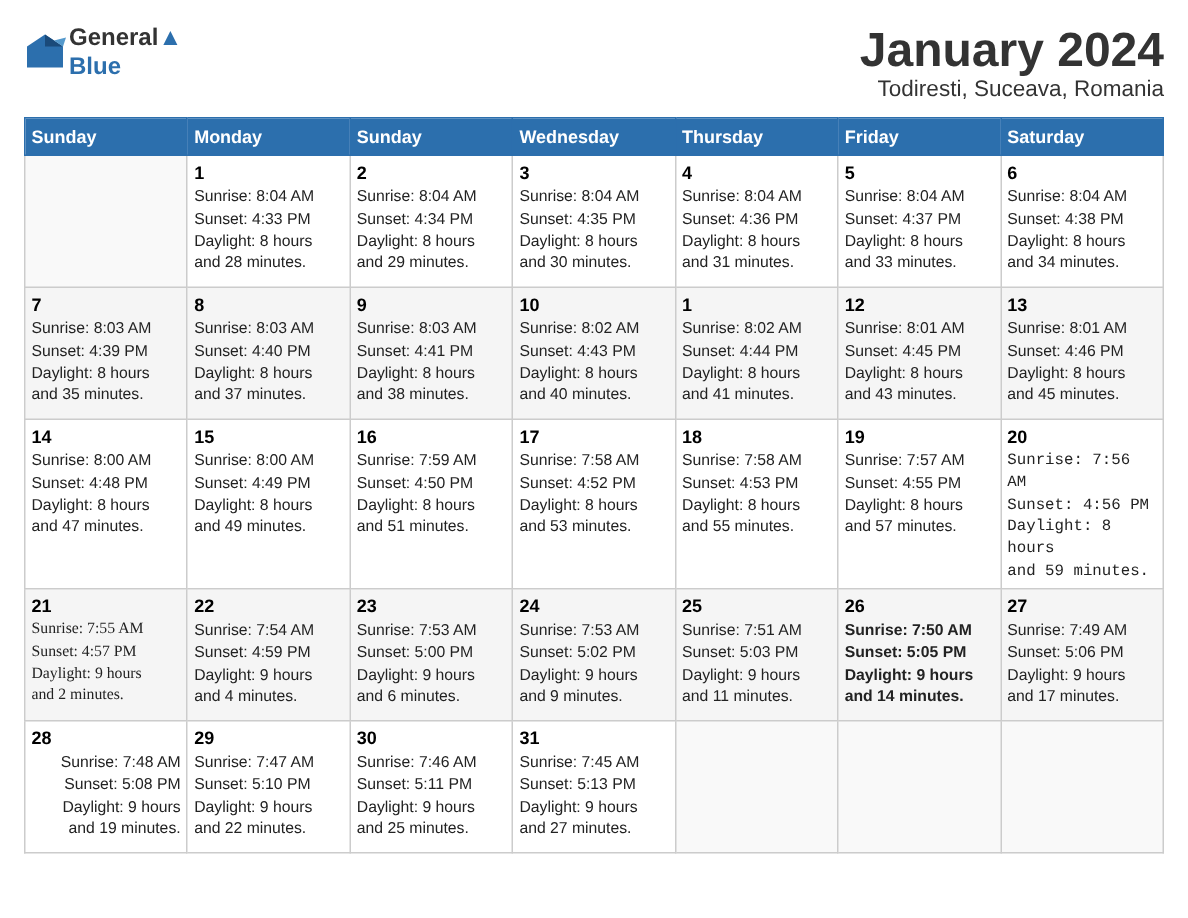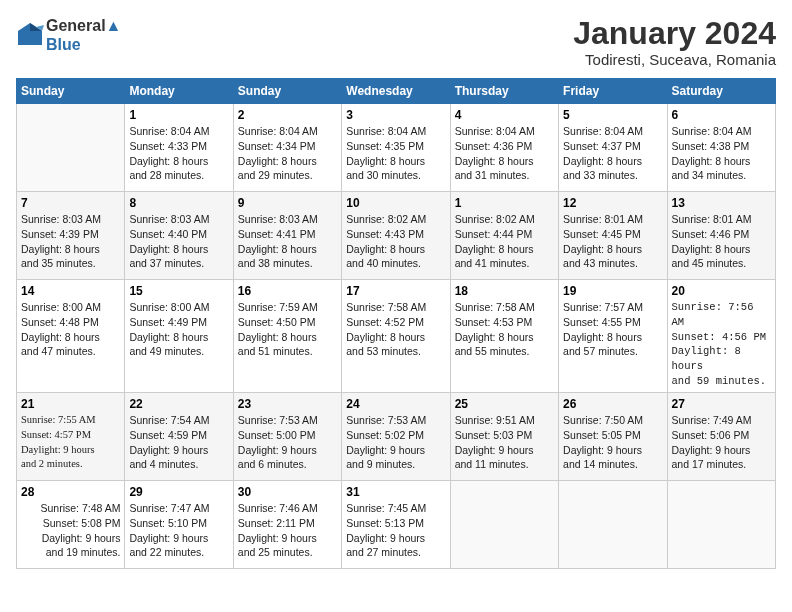--- a/index.html
+++ b/index.html
@@ -289,28 +289,28 @@
           </td>
           <td>
             <span class="day-num">24</span>
             <div class="day-detail" style="white-space: pre-line;">Sunrise: 7:53 AM
 Sunset: 5:02 PM
 Daylight: 9 hours
 and 9 minutes.</div>
           </td>
           <td>
             <span class="day-num">25</span>
-            <div class="day-detail" style="white-space: pre-line;">Sunrise: 9:51 AM
+            <div class="day-detail" style="white-space: pre-line;">Sunrise: 7:51 AM
 Sunset: 5:03 PM
 Daylight: 9 hours
 and 11 minutes.</div>
           </td>
           <td>
             <span class="day-num">26</span>
-            <div class="day-detail" style="white-space: pre-line;">Sunrise: 7:50 AM
+            <div class="day-detail" style="white-space: pre-line; font-weight: bold;">Sunrise: 7:50 AM
 Sunset: 5:05 PM
 Daylight: 9 hours
 and 14 minutes.</div>
           </td>
           <td>
             <span class="day-num">27</span>
             <div class="day-detail" style="white-space: pre-line;">Sunrise: 7:49 AM
 Sunset: 5:06 PM
 Daylight: 9 hours
 and 17 minutes.</div>
@@ -327,21 +327,21 @@
           <td>
             <span class="day-num">29</span>
             <div class="day-detail" style="white-space: pre-line;">Sunrise: 7:47 AM
 Sunset: 5:10 PM
 Daylight: 9 hours
 and 22 minutes.</div>
           </td>
           <td>
             <span class="day-num">30</span>
             <div class="day-detail" style="white-space: pre-line;">Sunrise: 7:46 AM
-Sunset: 2:11 PM
+Sunset: 5:11 PM
 Daylight: 9 hours
 and 25 minutes.</div>
           </td>
           <td>
             <span class="day-num">31</span>
             <div class="day-detail" style="white-space: pre-line;">Sunrise: 7:45 AM
 Sunset: 5:13 PM
 Daylight: 9 hours
 and 27 minutes.</div>
           </td>

